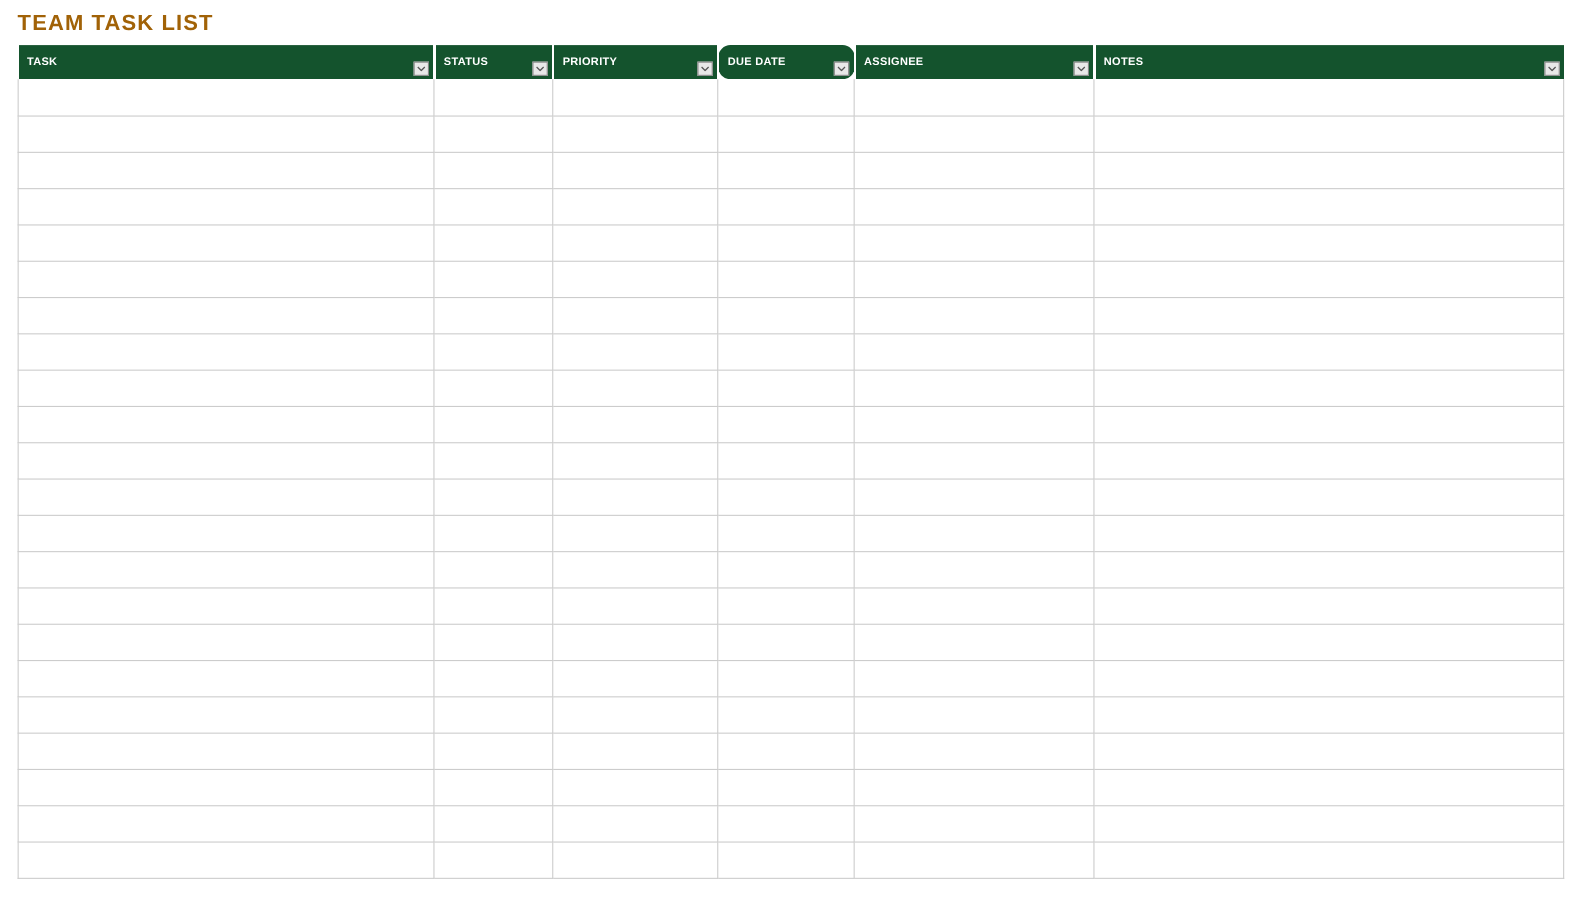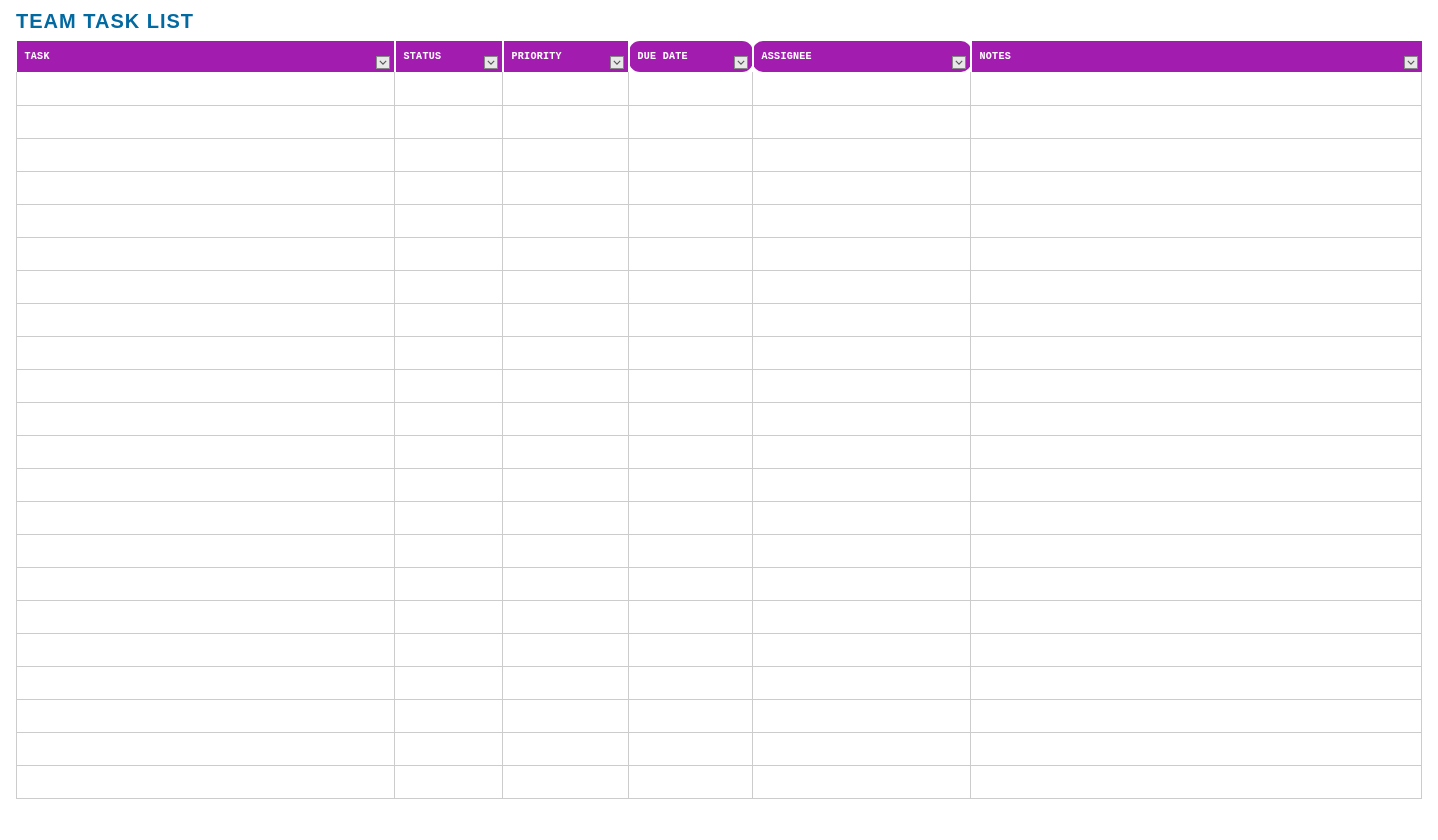--- a/index.html
+++ b/index.html
@@ -10,50 +10,49 @@
     body {
       font-family: Arial, Helvetica, sans-serif;
       background: #ffffff;
       padding: 10px 16px;
       width: 1438px;
     }
     .title {
       font-size: 20px;
       font-weight: bold;
       letter-spacing: 1px;
-      color: #0369a1;
+      color: #a16207;
       margin-bottom: 8px;
       text-transform: uppercase;
     }
     .table {
       width: 100%;
       border-collapse: collapse;
       table-layout: fixed;
     }
     .table th {
-      background: #a21caf;
+      background: #14532d;
       color: #ffffff;
       font-size: 10px;
       font-weight: bold;
       text-align: left;
       padding: 10px 8px;
       text-transform: uppercase;
       position: relative;
       border-right: 2px solid #ffffff;
       letter-spacing: 0.3px;
-      font-family: Liberation Mono, monospace;
     }
     .table th:last-child {
       border-right: none;
     }
     .col-task { width: 378px; }
     .col-status { width: 108px; }
-    .col-priority { width: 126px; }
+    .col-priority { width: 150px; }
     .col-due-date { width: 124px; border-radius: 11px; }
-    .col-assignee { width: 218px; border-radius: 10px; }
+    .col-assignee { width: 218px; }
     .col-notes { width: auto; }
     .filter-btn {
       position: absolute;
       right: 4px;
       bottom: 3px;
       width: 14px;
       height: 13px;
       background: #e8e8e8;
       border: 1px solid #888888;
       display: flex;

